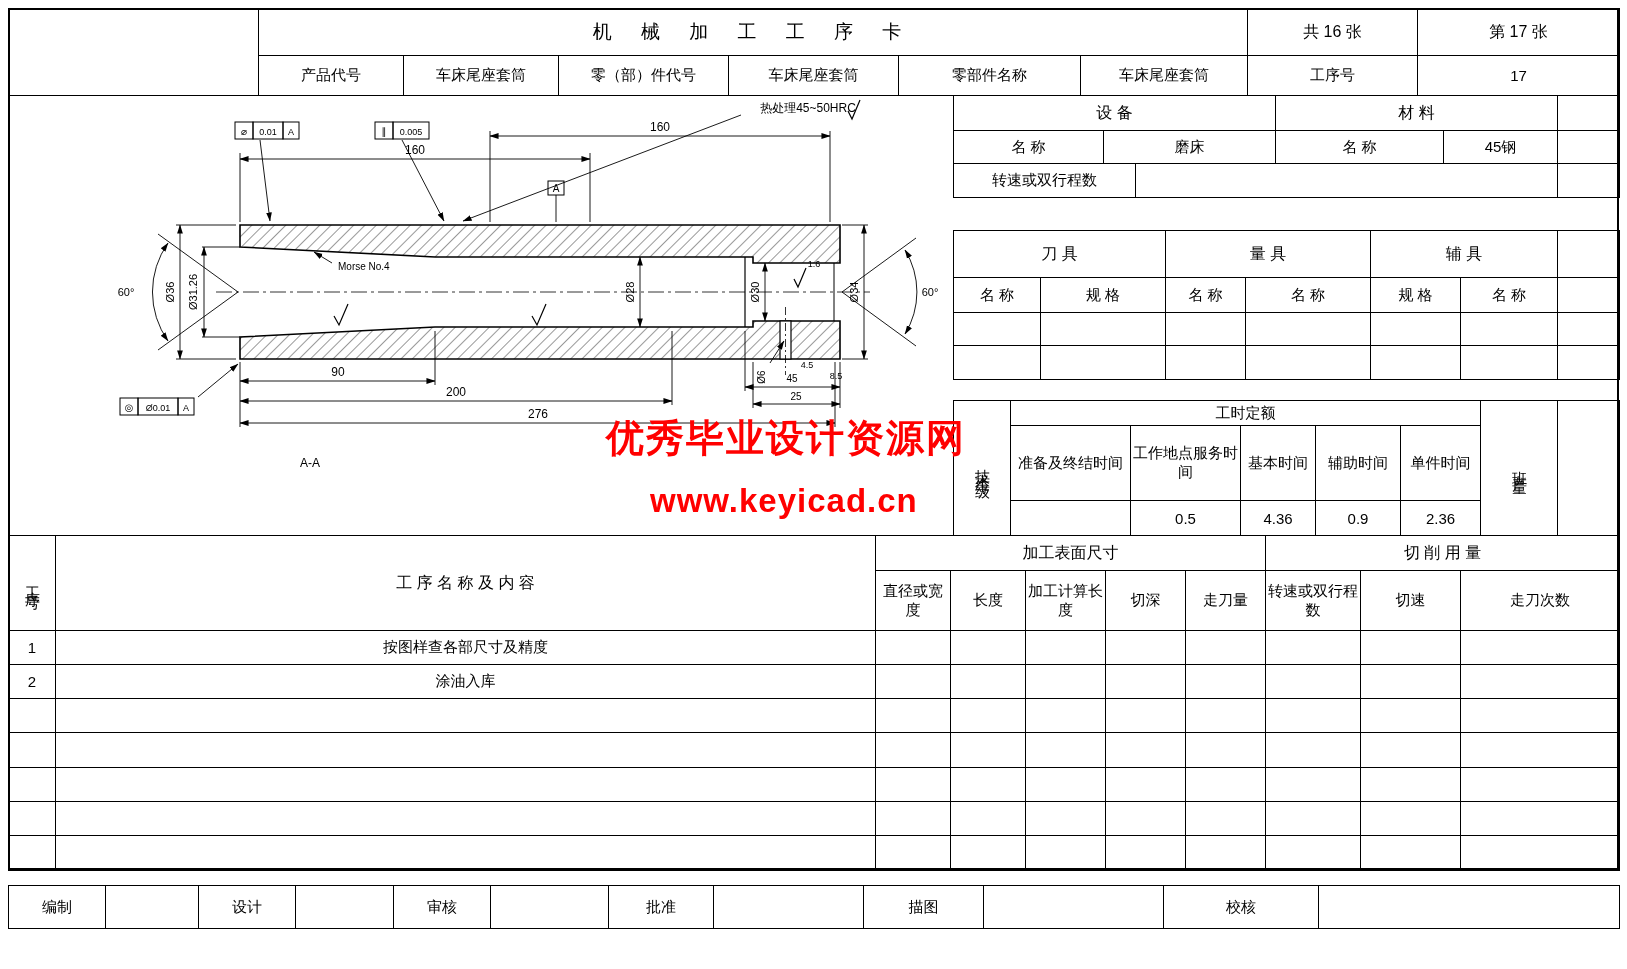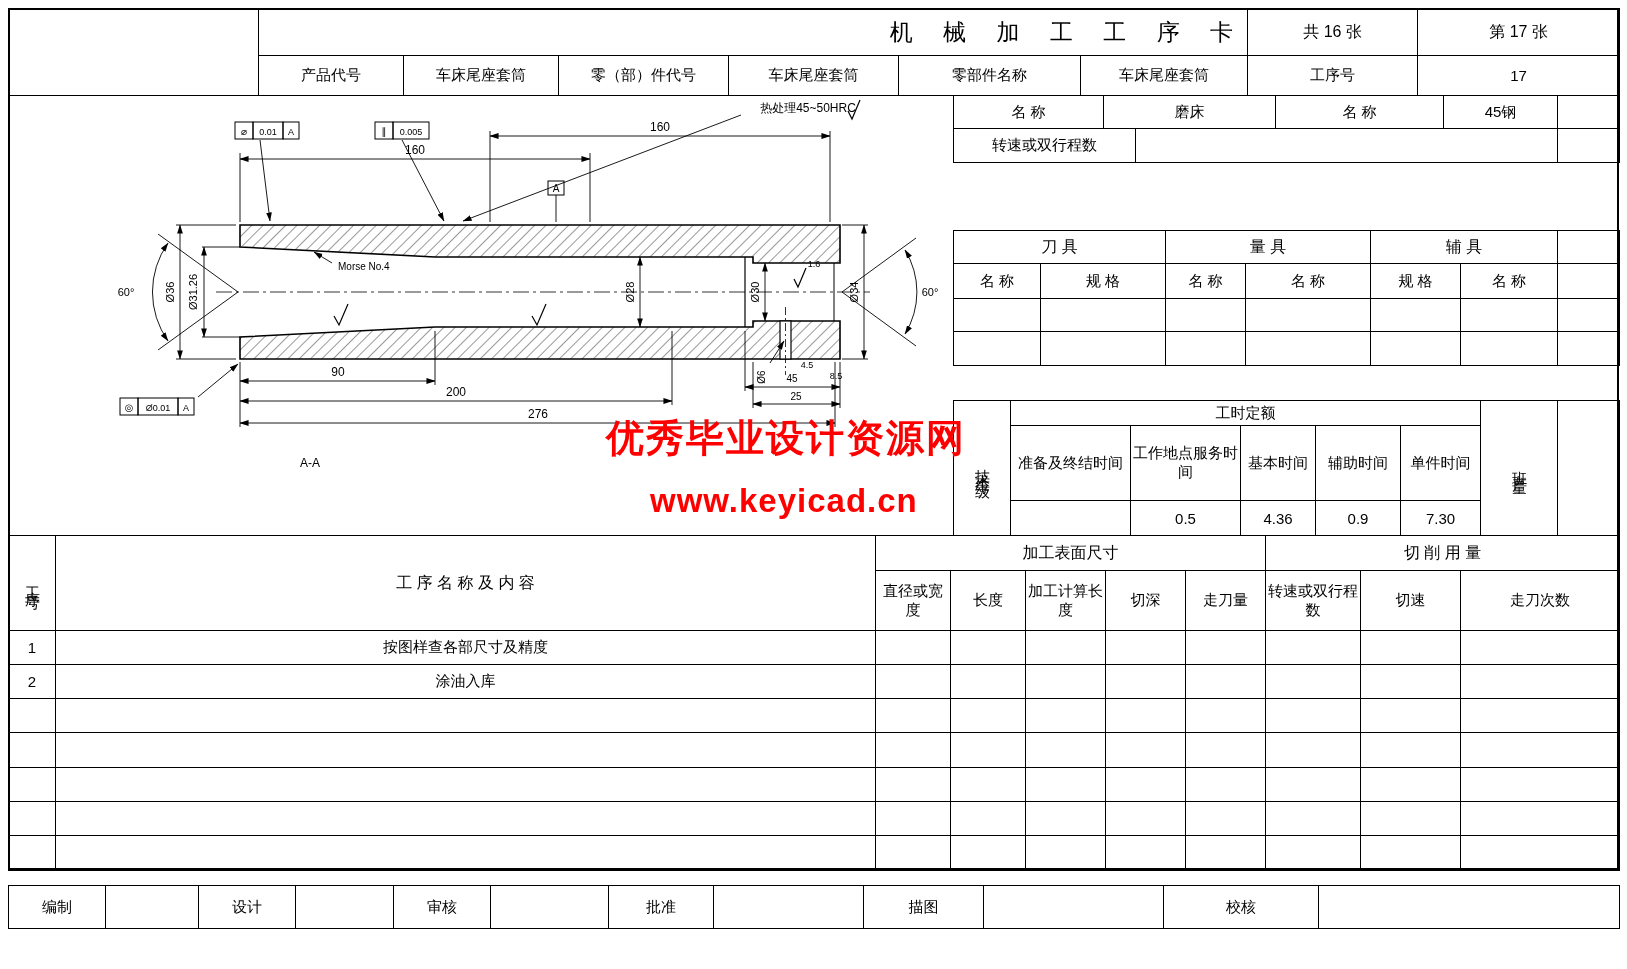--- a/index.html
+++ b/index.html
@@ -2,21 +2,21 @@
 <html><head>
 <meta charset="utf-8">
 <style>
   html,body{margin:0;padding:0;background:#fff;}
   .page{position:relative;width:1627px;height:969px;background:#fff;color:#000;
         font-family:"Liberation Sans","DejaVu Sans",sans-serif;overflow:hidden;}
   .frame{position:absolute;left:8px;top:8px;width:1611px;height:862px;border:2px solid #000;box-sizing:border-box;}
   table{border-collapse:collapse;table-layout:fixed;position:absolute;}
   td{border:1px solid #000;text-align:center;vertical-align:middle;padding:0 2px;font-size:15px;overflow:hidden;}
   td.wrap{white-space:normal;line-height:1.25;}
-  .title{font-size:23px;letter-spacing:12px;text-align:right;}
+  .title{font-size:19px;letter-spacing:12px;}
   .big{font-size:16px;}
   .vt{writing-mode:vertical-rl;text-orientation:upright;letter-spacing:5px;display:inline-block;font-size:15px;}
   .draw{position:absolute;left:8px;top:95px;width:945px;height:440px;}
   .wm{position:absolute;font-weight:bold;color:#ff0000;white-space:nowrap;z-index:9;}
   .wm1{left:606px;top:413px;font-size:38px;letter-spacing:2px;}
   .wm2{left:650px;top:482px;font-size:33px;letter-spacing:1px;}
   svg text{font-family:"Liberation Sans","DejaVu Sans",sans-serif;}
 </style>
 </head>
 <body>
@@ -59,20 +59,25 @@
   <table style="left:953px;top:95px;width:666px;">
     <colgroup>
         <col style="width:150px">
         <col style="width:32px">
         <col style="width:140px">
         <col style="width:168px">
         <col style="width:114px">
         <col style="width:62px">
       </colgroup>
     <tbody>
+        <tr style="height:35px">
+      <td colspan="3" class="big">设    备</td>
+      <td colspan="2" class="big">材    料</td>
+      <td></td>
+    </tr>
     <tr style="height:33px">
       <td>名 称</td>
       <td colspan="2">磨床</td>
       <td>名 称</td>
       <td>45钢</td>
       <td></td>
     </tr>
     <tr style="height:34px">
       <td colspan="2">转速或双行程数</td>
       <td colspan="3"></td>
@@ -85,21 +90,21 @@
     <colgroup>
         <col style="width:87px">
         <col style="width:125px">
         <col style="width:80px">
         <col style="width:125px">
         <col style="width:90px">
         <col style="width:97px">
         <col style="width:62px">
       </colgroup>
     <tbody>
-        <tr style="height:33px">
+        <tr style="height:47px">
       <td colspan="2" class="big">刀  具</td>
       <td colspan="2" class="big">量  具</td>
       <td colspan="2" class="big">辅  具</td>
       <td></td>
     </tr>
     <tr style="height:35px">
       <td>名 称</td>
       <td>规 格</td>
       <td>名 称</td>
       <td>名 称</td>
@@ -151,21 +156,21 @@
       <td class="wrap">工作地点服务时间</td>
       <td class="wrap">基本时间</td>
       <td class="wrap">辅助时间</td>
       <td class="wrap">单件时间</td>
     </tr>
     <tr style="height:35px">
       <td></td>
       <td>0.5</td>
       <td>4.36</td>
       <td>0.9</td>
-      <td>7.30</td>
+      <td>2.36</td>
     </tr>
   </tbody>
     </table>
 
   <table style="left:8px;top:535px;width:1611px;">
     <colgroup>
         <col style="width:47px">
         <col style="width:820px">
         <col style="width:75px">
         <col style="width:75px">

